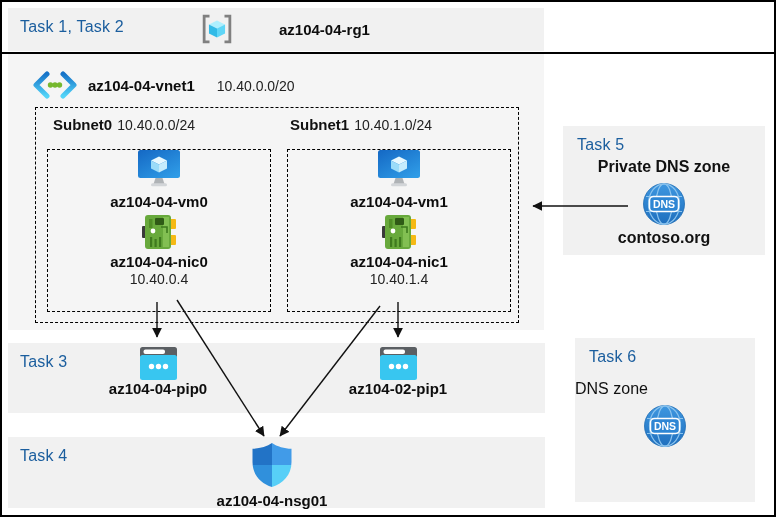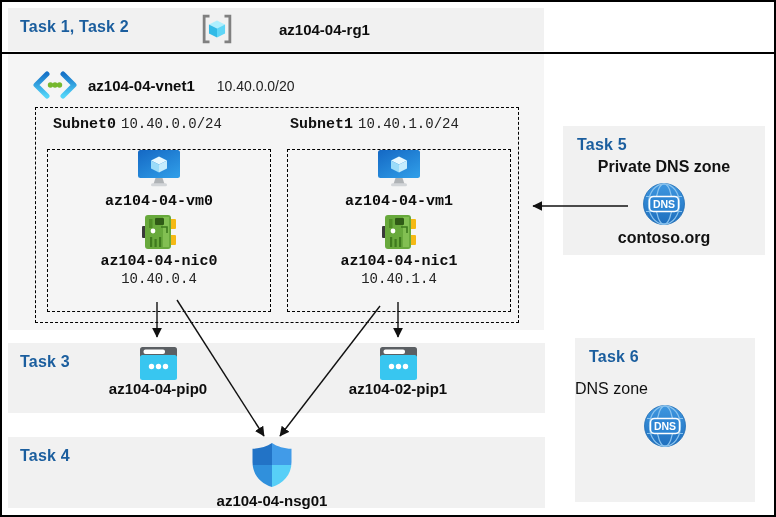--- a/index.html
+++ b/index.html
@@ -8,37 +8,37 @@
     background:#ffffff;
     font-family:"Liberation Sans","DejaVu Sans",sans-serif;
     color:#111;
   }
   .frame{position:absolute;inset:0;border:2px solid #000;box-sizing:border-box;z-index:8;pointer-events:none;}
   .divider{position:absolute;left:0;top:52px;width:776px;height:2px;background:#000;z-index:1;}
 
   .band{position:absolute;background:var(--band_gray,#F1F1F1);}
   .task-label{
     position:absolute;left:12px;top:10px;
-    color:var(--task_blue,#1B5E9E);font-weight:700;font-size:16px;letter-spacing:0.2px;
+    color:var(--task_blue,#1B5E9E);font-weight:400;font-size:16px;letter-spacing:0.2px;
   }
   .res-name{font-weight:700;font-size:15px;color:#0d0d0d;white-space:nowrap;}
   .plain{font-weight:400;font-size:14px;color:#222;white-space:nowrap;}
 
   
   #top-band{left:8px;top:8px;width:536px;height:43px;}
   #rg-icon{position:absolute;left:194px;top:6px;}
   #rg-name{position:absolute;left:240px;top:13px;margin-left:31px;}
 
   
   #vnet-area{left:8px;top:54px;width:536px;height:276px;background:var(--vnet_gray,#F4F4F4);}
   #vnet-header{position:absolute;left:24px;top:17px;display:flex;align-items:center;gap:10px;}
   #vnet-title{display:flex;align-items:baseline;gap:22px;}
 
   #outer-dashed{position:absolute;left:27px;top:53px;width:484px;height:216px;
-    border:1px dashed #000;box-sizing:border-box;font-family:Liberation Mono, monospace;}
+    border:1px dashed #000;box-sizing:border-box;}
   .subnet-label{position:absolute;top:8px;font-size:14px;}
   .subnet-label b{font-size:15px;margin-right:5px;}
   #subnet0-label{left:17px;}
   #subnet1-label{left:254px;}
   .inner-dashed{position:absolute;top:41px;width:224px;height:163px;
     border:1px dashed #000;box-sizing:border-box;
     display:flex;flex-direction:column;align-items:center;padding-top:0;}
   #subnet0-box{left:11px;}
   #subnet1-box{left:251px;}
   .vm-label{margin-top:5px;}

